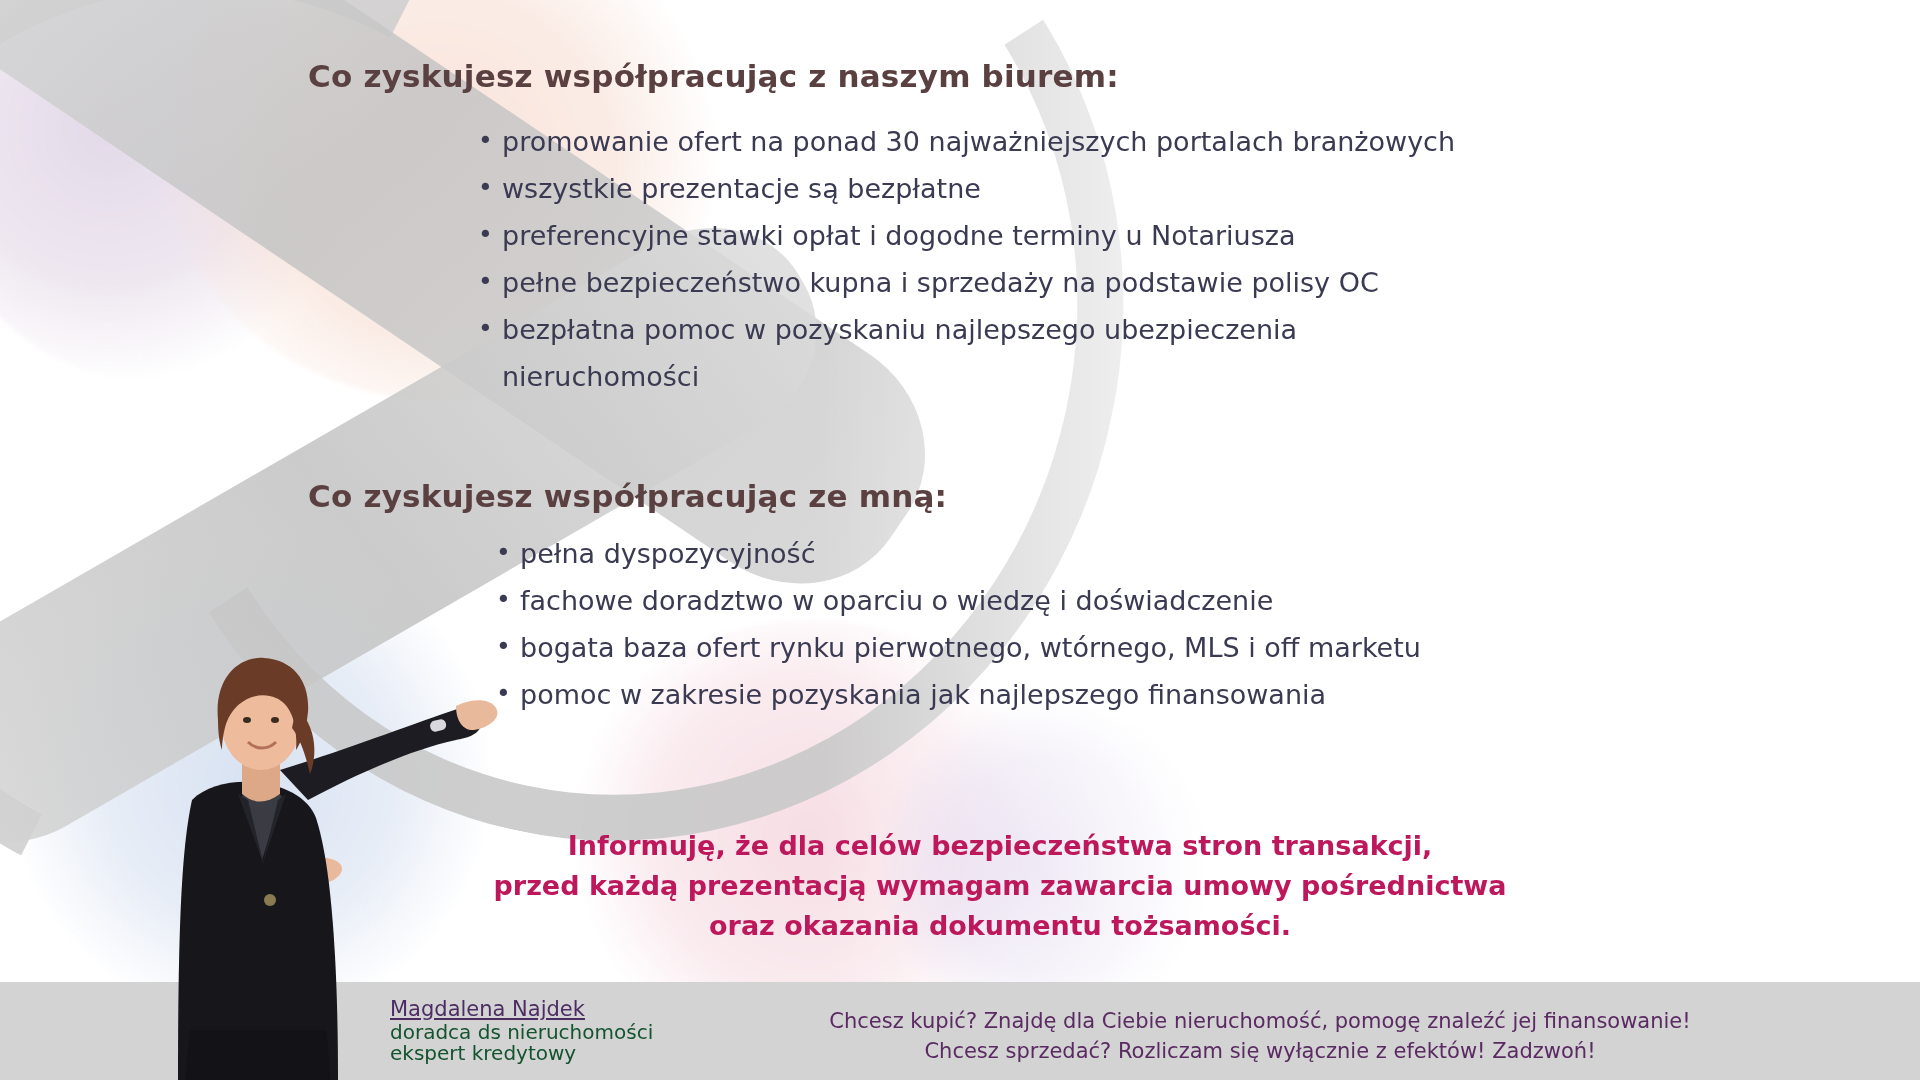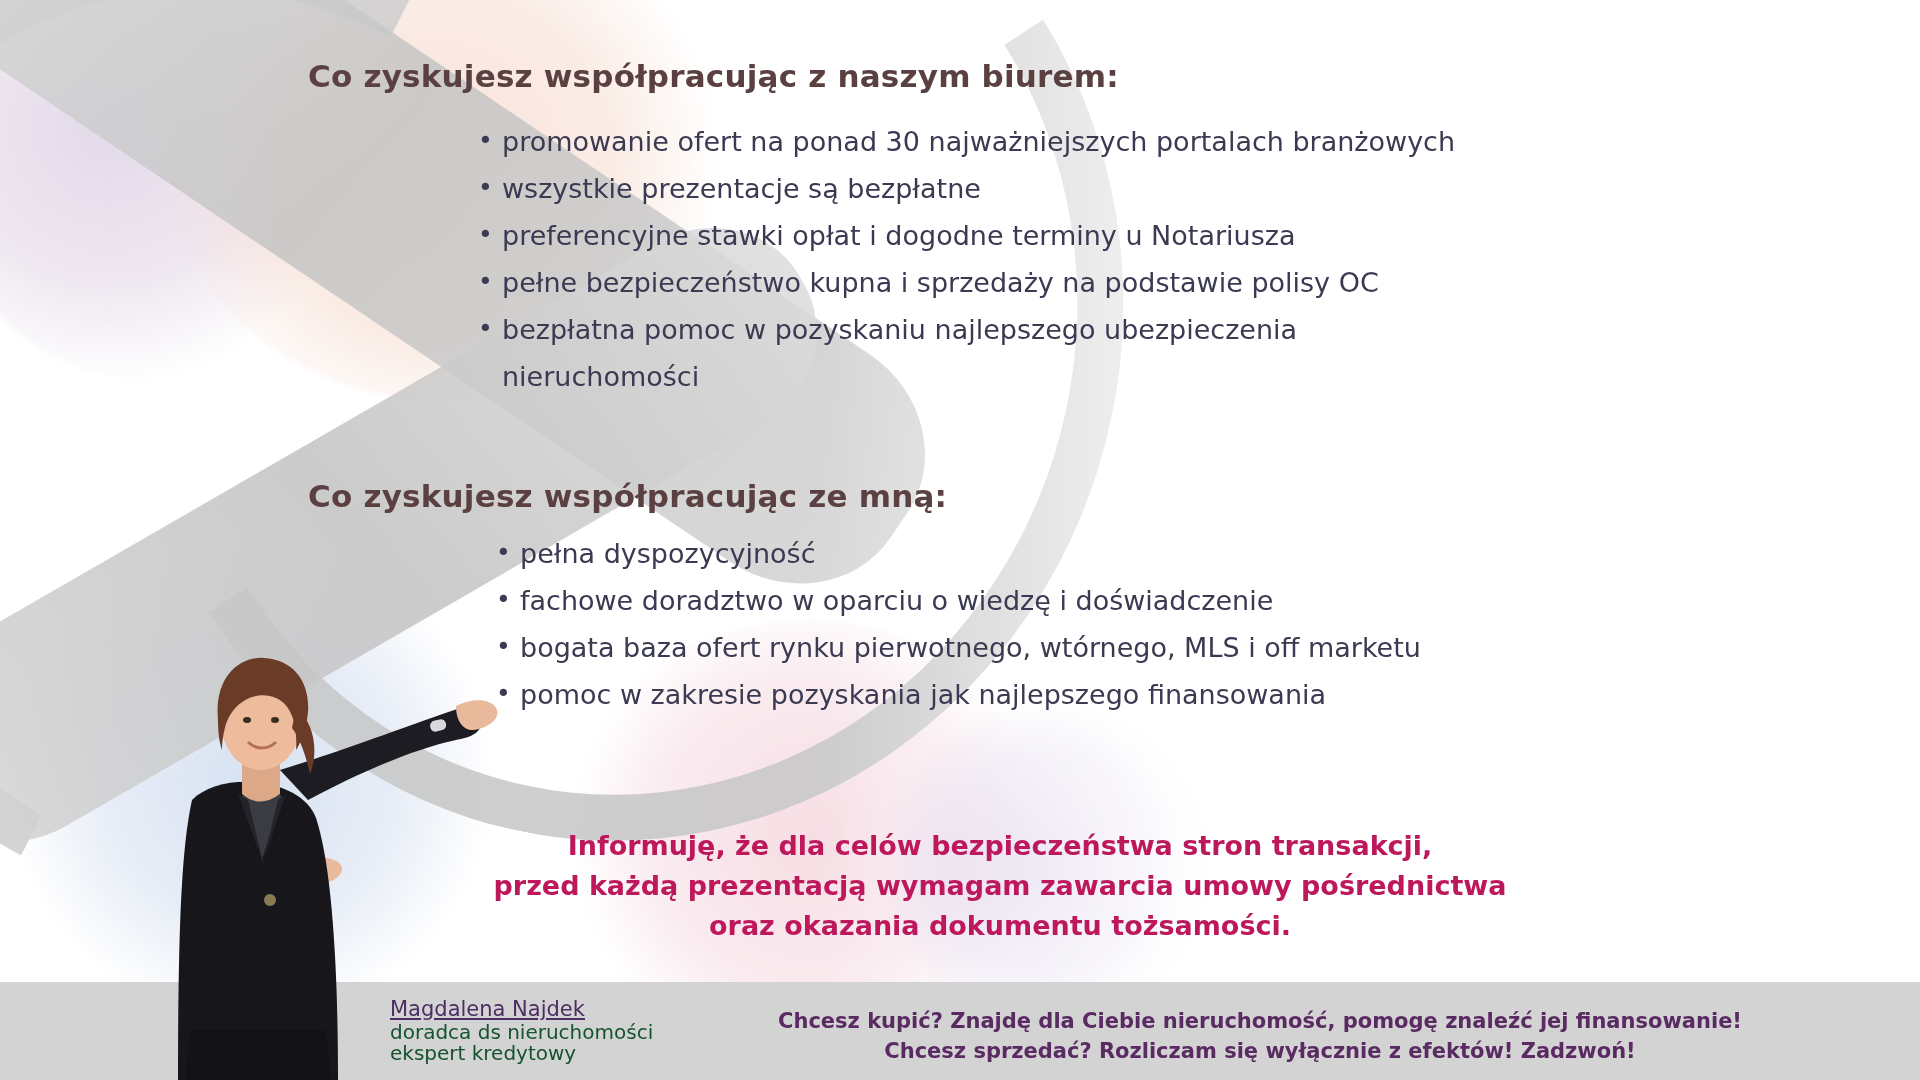--- a/index.html
+++ b/index.html
@@ -182,21 +182,21 @@
     color: #14532d;
     line-height: 21px;
   }
   .slogan {
     position: absolute;
     left: 620px;
     top: 1006px;
     width: 1280px;
     text-align: center;
     font-size: 21px;
-    font-weight: bold;
+    font-weight: normal;
     line-height: 30px;
     color: #5a2a62;
     white-space: pre-line;
     z-index: 6;
   }
 
   
   .presenter {
     position: absolute;
     left: 130px;

